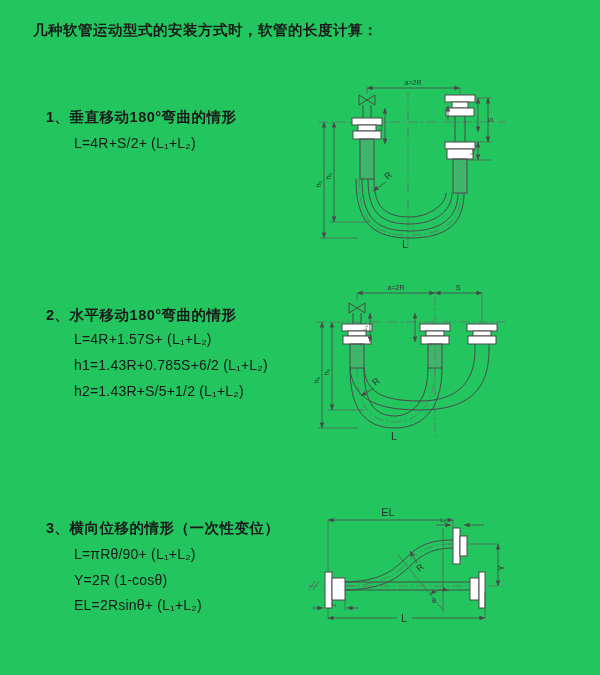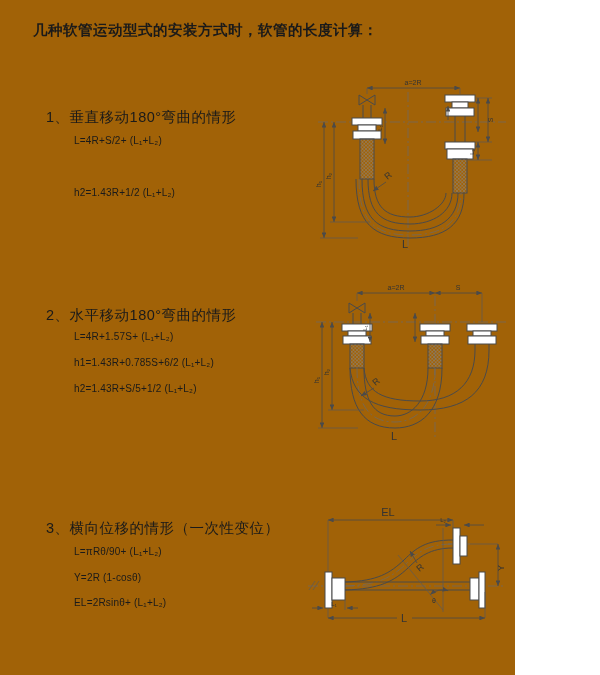--- a/index.html
+++ b/index.html
@@ -1,41 +1,40 @@
 <!DOCTYPE html>
 <html><head>
 <meta charset="utf-8">
 <style>
   html,body{margin:0;padding:0;background:#fff;}
   .page{
-    position:relative;width:515px;height:675px;background:#a16207;overflow:hidden;
+    position:relative;width:600px;height:675px;background:#22c55e;overflow:hidden;
     font-family:"Liberation Sans","DejaVu Sans",sans-serif;color:#1a1a1a;
   }
   .page-title{position:absolute;left:33px;top:21px;font-size:14.5px;font-weight:bold;letter-spacing:.5px;}
-  .sec-heading{position:absolute;font-size:14.5px;font-weight:normal;letter-spacing:.5px;}
-  .formula{position:absolute;font-size:10px;letter-spacing:.2px;white-space:pre;}
+  .sec-heading{position:absolute;font-size:14.5px;font-weight:bold;letter-spacing:.5px;}
+  .formula{position:absolute;font-size:14px;letter-spacing:.2px;white-space:pre;}
   svg{position:absolute;}
   svg text{font-family:"Liberation Sans","DejaVu Sans",sans-serif;fill:#333;}
   .ln{stroke:#4a4a4a;stroke-width:1;fill:none;}
   .thin{stroke:#5a5a5a;stroke-width:.7;fill:none;}
   .dim{stroke:#4a4a4a;stroke-width:.8;fill:none;}
   .cl{stroke:#6a6a6a;stroke-width:.7;fill:none;stroke-dasharray:10 3 2 3;}
   .part{stroke:#4a4a4a;stroke-width:1;fill:#ffffff;}
   .hose{stroke:#4a4a4a;stroke-width:1;}
 </style>
 </head>
 <body>
 
 <div class="page">
 
   <div class="page-title">几种软管运动型式的安装方式时，软管的长度计算：</div>
 
   <div class="sec-heading" style="left:46px;top:108px">1、垂直移动180°弯曲的情形</div>
   <div class="formula" style="left:74px;top:135px">L=4R+S/2+ (L₁+L₂)</div>
-  <div class="formula" style="left:74px;top:187px">h2=1.43R+1/2 (L₁+L₂)</div>
 
   <div class="sec-heading" style="left:46px;top:306px">2、水平移动180°弯曲的情形</div>
   <div class="formula" style="left:74px;top:331px">L=4R+1.57S+ (L₁+L₂)</div>
   <div class="formula" style="left:74px;top:357px">h1=1.43R+0.785S+6/2 (L₁+L₂)</div>
   <div class="formula" style="left:74px;top:383px">h2=1.43R+S/5+1/2 (L₁+L₂)</div>
 
   <div class="sec-heading" style="left:46px;top:519px">3、横向位移的情形（一次性变位）</div>
   <div class="formula" style="left:74px;top:546px">L=πRθ/90+ (L₁+L₂)</div>
   <div class="formula" style="left:74px;top:572px">Y=2R (1-cosθ)</div>
   <div class="formula" style="left:74px;top:597px">EL=2Rsinθ+ (L₁+L₂)</div>

